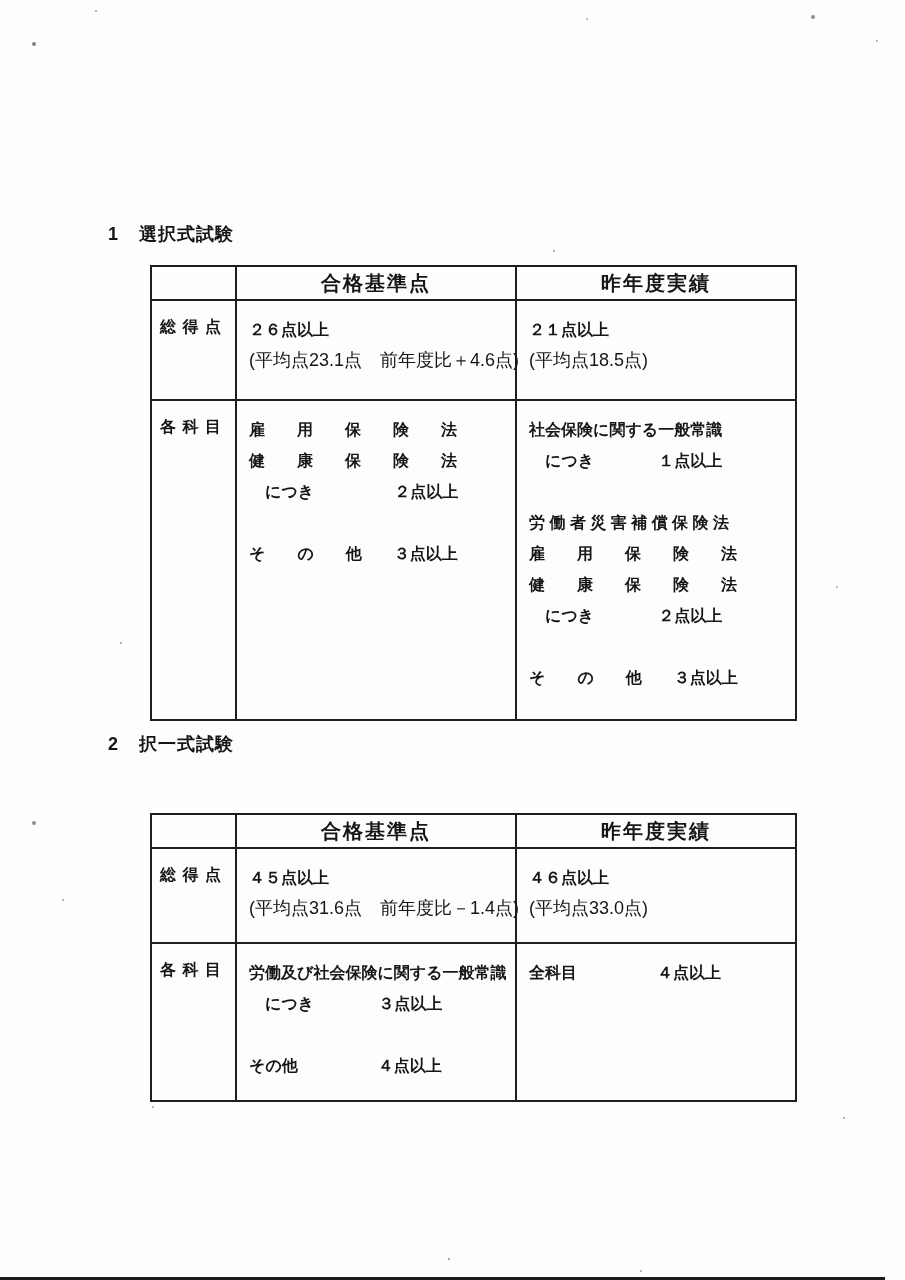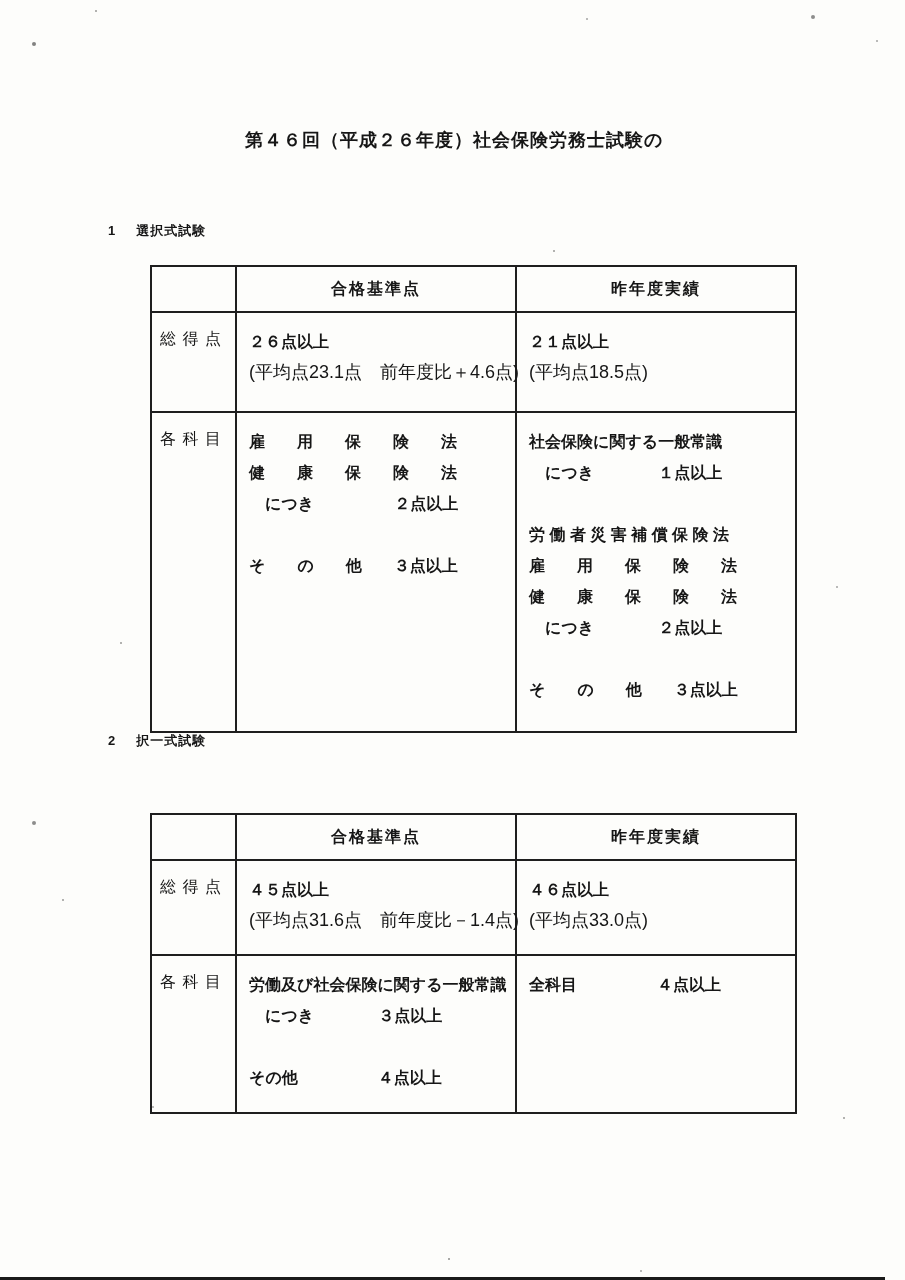--- a/index.html
+++ b/index.html
@@ -41,21 +41,21 @@
   }
 
   .title {
     position: absolute; left: 245px; top: 122px;
     font-size: 18px; line-height: 37px; letter-spacing: 1px;
     font-weight: 600; color: #161616;
   }
 
   .section-heading {
     position: absolute; left: 108px;
-    font-size: 13px; font-weight: 600; letter-spacing: 1px; color: #161616;
+    font-size: 18px; font-weight: 600; letter-spacing: 1px; color: #161616;
   }
   .section-heading .num { display: inline-block; margin-right: 20px; }
   .sh1 { top: 222px; }
   .sh2 { top: 732px; }
 
   table.exam-table {
     position: absolute; left: 150px;
     border-collapse: collapse; table-layout: fixed;
     width: 645px;
     background: transparent;
@@ -67,34 +67,34 @@
   .exam-table col.c-right { width: 280px; }
 
   .exam-table th, .exam-table td {
     border: 2px solid #1e1e1e;
     vertical-align: top;
     font-size: 16px;
     color: #161616;
     text-align: left;
   }
   .exam-table tr.head-row th {
-    height: 46px;
+    height: 34px;
     text-align: center;
     vertical-align: middle;
     font-weight: 700;
     letter-spacing: 2px;
-    font-size: 16px;
+    font-size: 20px;
   }
   .t1 tr.row-total th, .t1 tr.row-total td { height: 100px; }
   .t1 tr.row-subjects th, .t1 tr.row-subjects td { height: 320px; }
   .t2 tr.row-total th, .t2 tr.row-total td { height: 95px; }
   .t2 tr.row-subjects th, .t2 tr.row-subjects td { height: 158px; }
 
   .exam-table th.rowlabel {
-    font-weight: 400;
+    font-weight: 700;
     padding: 16px 4px 0 8px;
     letter-spacing: 1px;
     white-space: pre;
     font-size: 16px;
   }
   .exam-table td.content {
     padding: 13px 6px 0 12px;
     font-weight: 600;
     border-radius: 9px;
   }
@@ -109,21 +109,20 @@
   }
 </style>
 </head>
 <body>
 
 <div class="page">
 
   <div class="noise"></div>
 
   <div class="title">
-    <div>第４６回（平成２６年度）社会保険労務士試験の</div>
   </div>
 
   <div class="section-heading sh1">
     <span class="num">1</span><span>選択式試験</span>
   </div>
 
   <table class="exam-table t1">
     <colgroup>
         <col class="c-label">
         <col class="c-mid">

